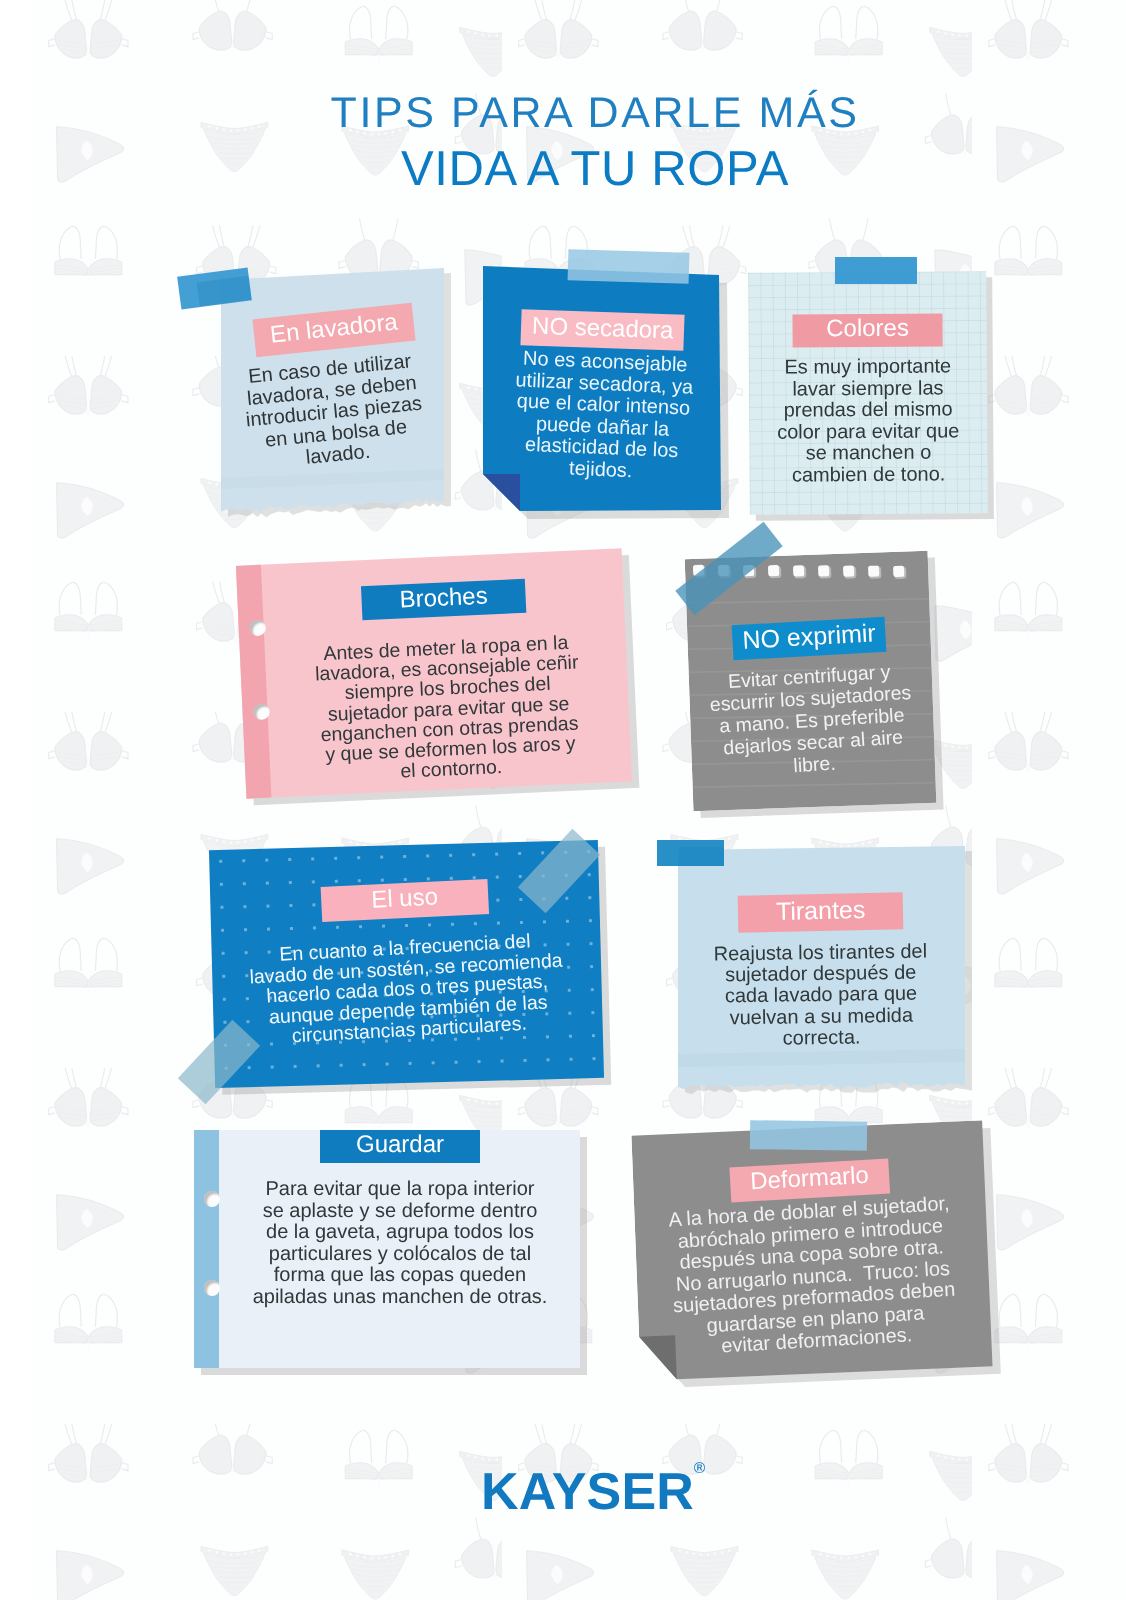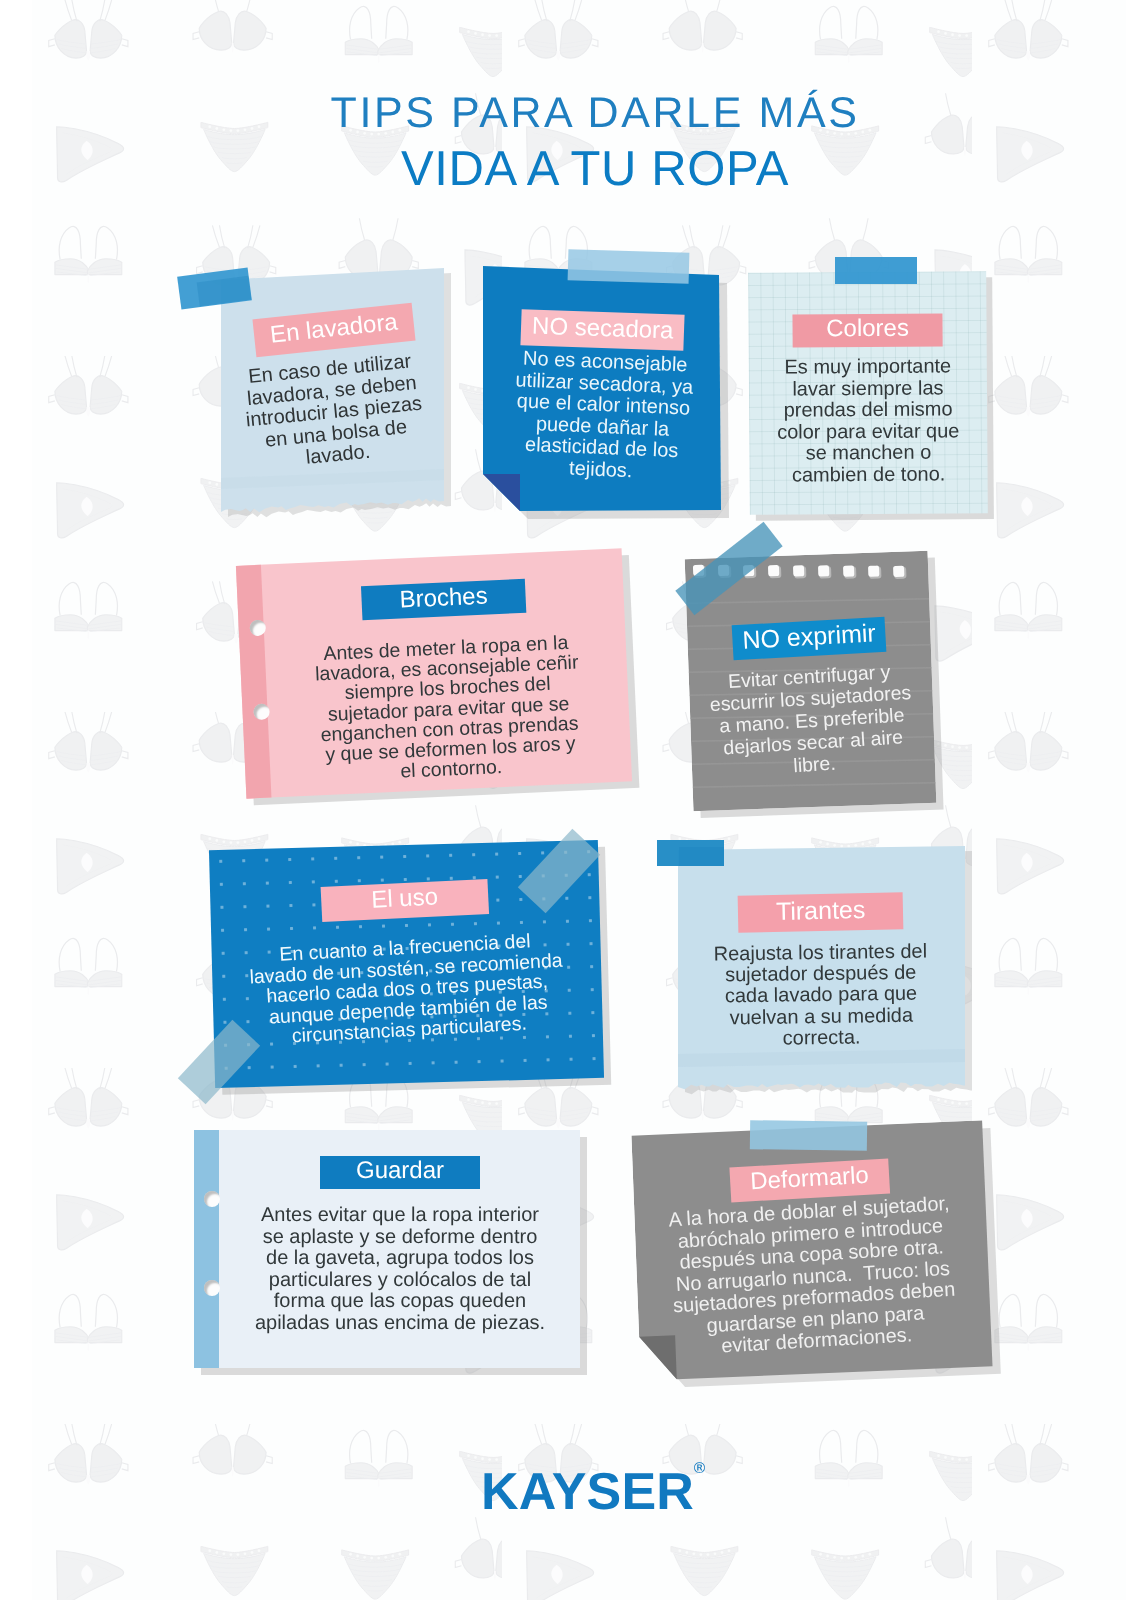--- a/index.html
+++ b/index.html
@@ -348,29 +348,29 @@
   </div>
   <div class="tape" style="left:625px;top:840px;width:67px;height:26px;background:rgba(31,138,197,0.96);"></div>
   <div class="tape" style="left:647px;top:847px;width:45px;height:19px;background:rgba(25,128,188,0.30);"></div>
 
   <div class="card c8" style="left:162px;top:1130px;width:386px;height:238px;">
     <div class="shadow-soft" style="left:7px;top:7px;right:-7px;bottom:-7px;"></div>
     <div class="binder" style="background:#e9f0f7;"></div>
     <div class="binder-strip" style="background:#8dc2e1;width:25px;"></div>
     <div class="hole" style="left:10px;top:61px;"></div>
     <div class="hole" style="left:10px;top:150px;"></div>
-    <div class="ctext" style="padding-top:26px;padding-left:26px;">
+    <div class="ctext" style="padding-left:26px;">
       <span class="chip" style="background:#0f7cc0;font-size:24px;padding:1px 36px 4px 36px;">Guardar</span>
       <div class="para" style="color:#31383a;font-size:20px;line-height:21.5px;margin:16px 0 0 0;">
-          <span class="ln">Antes evitar que la ropa interior</span>
+          <span class="ln">Para evitar que la ropa interior</span>
           <span class="ln">se aplaste y se deforme dentro</span>
           <span class="ln">de la gaveta, agrupa todos los</span>
           <span class="ln">particulares y colócalos de tal</span>
           <span class="ln">forma que las copas queden</span>
-          <span class="ln">apiladas unas encima de piezas.</span>
+          <span class="ln">apiladas unas manchen de otras.</span>
         </div>
     </div>
   </div>
 
   <div class="card c9" style="left:604px;top:1127px;width:352px;height:250px;transform:rotate(-2.2deg);">
     <svg class="paper" width="375" height="264" viewBox="0 0 375 264">
       <path transform="translate(8,8)" opacity="0.34" fill="#9a9a9a" d="M0,2 L351,0 L352,246 L36,247 L0,203 Z"></path>
       <path d="M0,2 L351,0 L352,246 L36,247 L0,203 Z" fill="#8d8d8d"></path>
       <path d="M0,203 L36,247 L36,203 Z" fill="#6e6e6e"></path>
     </svg>

